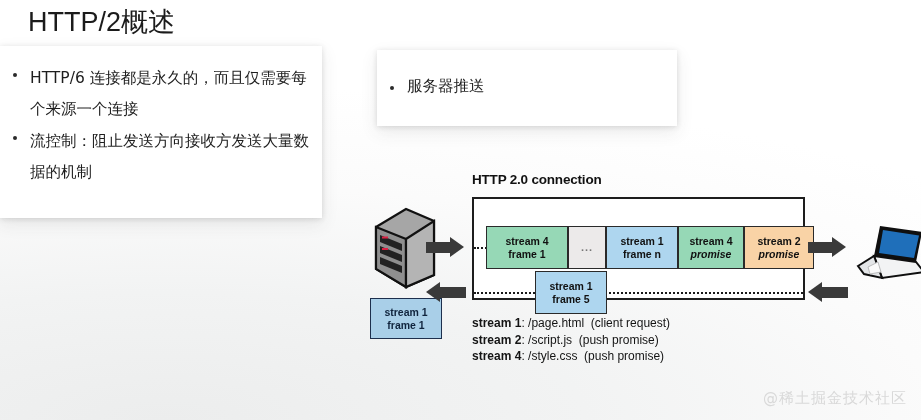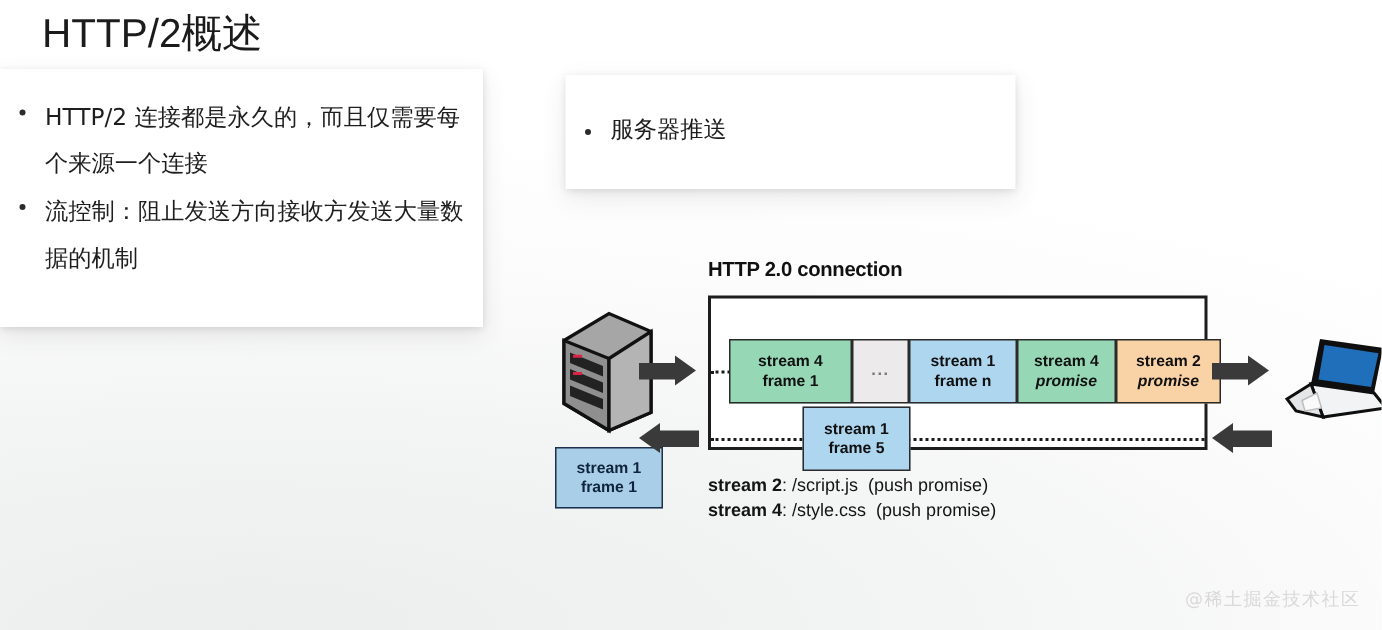--- a/index.html
+++ b/index.html
@@ -134,39 +134,39 @@
     font-family:"Liberation Sans","DejaVu Sans",sans-serif;
     white-space:nowrap;
   }
   #legend .lrow{display:block;}
   #legend .lname{font-weight:bold;}
   #legend .lpath{font-weight:normal;}
   #legend .lnote{font-weight:normal;}
 
   #watermark{
     position:absolute;right:14px;bottom:12px;
-    font-size:12px;color:#d9d9d9;letter-spacing:1px;
+    font-size:15px;color:#d9d9d9;letter-spacing:1px;
     font-family:"DejaVu Sans","Liberation Sans",sans-serif;
     user-select:none;
   }
 </style>
 </head>
 <body>
 
 <div id="bg-wash"></div>
 
 <div id="slide-title">
   <span class="t-main">HTTP/2概述</span>
   <span class="t-colon">:</span>
   <span class="t-sub">更快、更稳定、更简单</span>
 </div>
 
 <div class="card" id="left-card">
   <ul class="bullets">
-    <li>HTTP/2 连接都是永久的，而且仅需要每个来源一个连接</li>
+    <li>HTTP/6 连接都是永久的，而且仅需要每个来源一个连接</li>
     <li>流控制：阻止发送方向接收方发送大量数据的机制</li>
   </ul>
 </div>
 
 <div class="card" id="right-card">
   <ul class="bullets">
     <li>服务器推送</li>
   </ul>
 </div>
 
@@ -249,20 +249,23 @@
     <div class="shaft"></div>
       <div class="head"></div>
   </div>
   <div class="arrow left" id="arr-out-bot">
     <div class="shaft"></div>
       <div class="head"></div>
   </div>
 
   <div id="legend">
     <span class="lrow">
+      <span class="lname">stream 1</span><span class="lpath">: /page.html</span>&nbsp;&nbsp;<span class="lnote">(client request)</span>
+    </span>
+    <span class="lrow">
       <span class="lname">stream 2</span><span class="lpath">: /script.js</span>&nbsp;&nbsp;<span class="lnote">(push promise)</span>
     </span>
     <span class="lrow">
       <span class="lname">stream 4</span><span class="lpath">: /style.css</span>&nbsp;&nbsp;<span class="lnote">(push promise)</span>
     </span>
   </div>
 
 </div>
 
 <div id="watermark">@稀土掘金技术社区</div>

